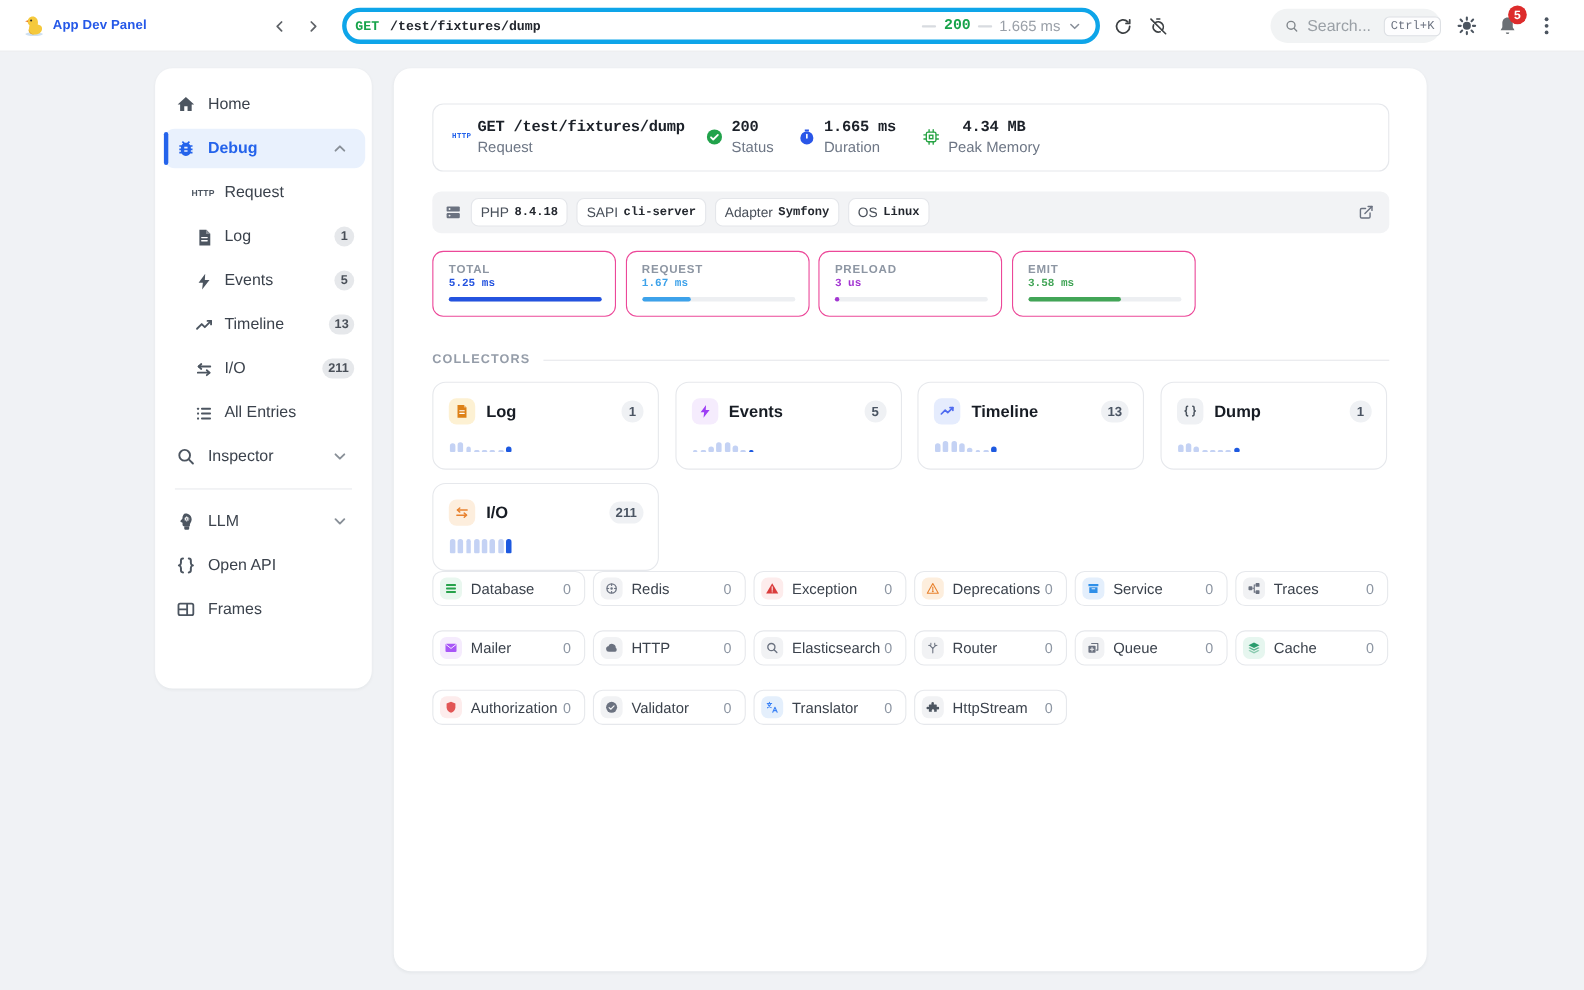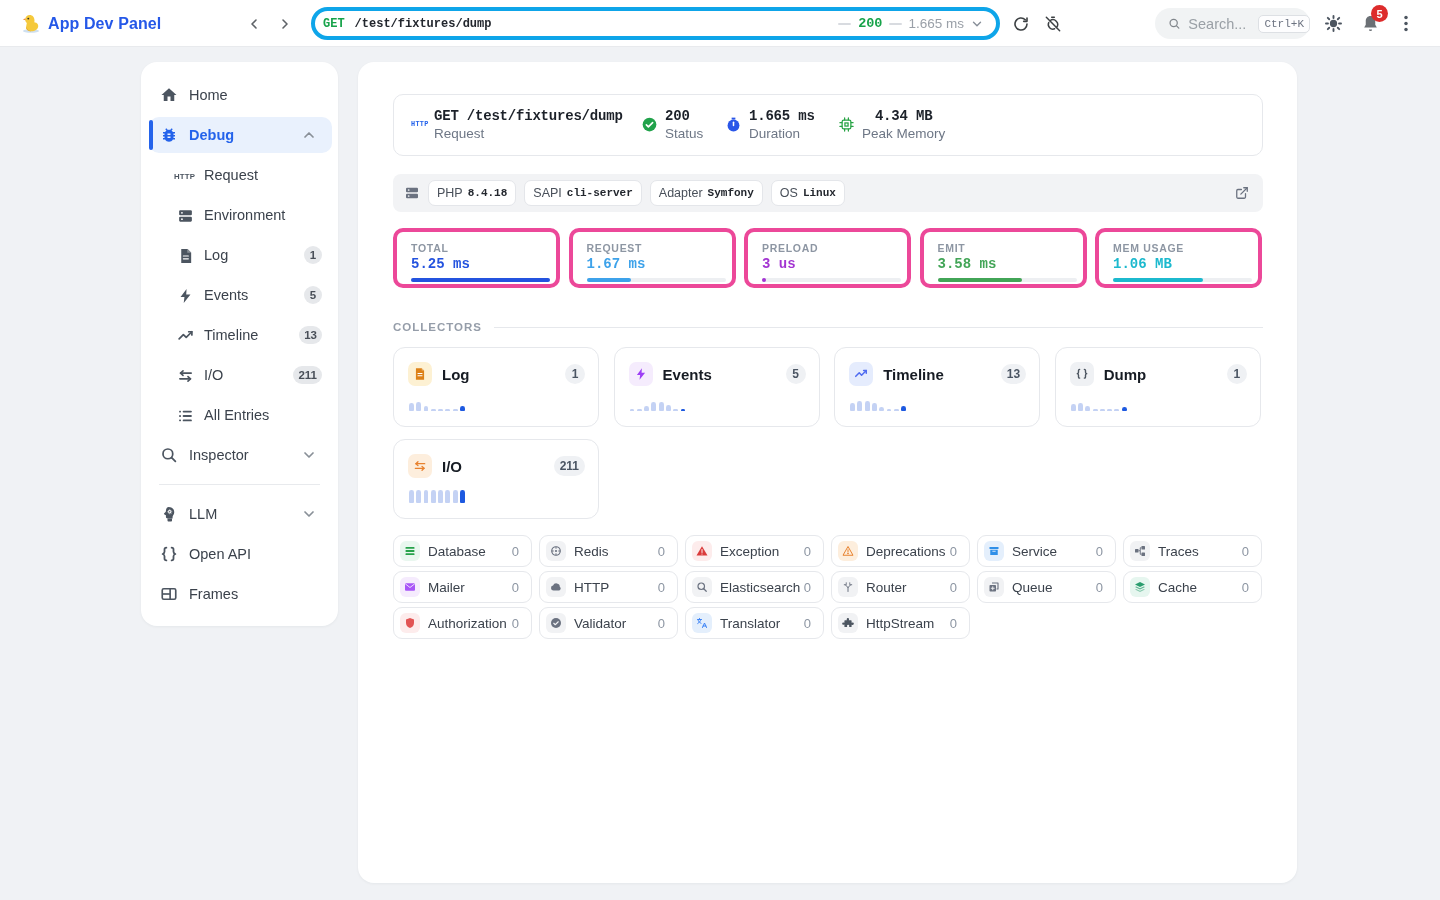--- a/index.html
+++ b/index.html
@@ -3,21 +3,21 @@
 <meta charset="utf-8">
 <style>
 * { margin:0; padding:0; box-sizing:border-box; }
 html,body { width:1440px; height:900px; }
 body { background:#f0f2f5; font-family:"Liberation Sans", sans-serif; position:relative; overflow:hidden; }
 .mono { font-family:"Liberation Mono", monospace; }
 
 
 #hdr { position:absolute; top:0; left:0; width:1440px; height:47px; background:#fff; border-bottom:1px solid #e8eaed; }
 #logo { position:absolute; left:22px; top:13px; width:18px; height:20px; }
-#brand { position:absolute; left:48px; top:15px; font-size:16px; font-weight:bold; color:#2558e8; letter-spacing:0.1px; }
+#brand { position:absolute; left:48px; top:15px; font-size:12px; font-weight:bold; color:#2558e8; letter-spacing:0.1px; }
 .navchev { position:absolute; top:16px; width:16px; height:16px; color:#5f6368; }
 #chev-l { left:246px; } #chev-r { left:277px; }
 #urlbar { position:absolute; left:311px; top:7px; width:689px; height:33px; background:#fff; border:4px solid #0ea5e9; border-radius:17px; display:flex; align-items:center; }
 #urlbar .method { color:#17a34a; font-weight:bold; font-size:12px; margin-left:8px; }
 #urlbar .path { color:#23272e; font-size:12px; margin-left:10px; font-weight:bold; }
 #urlbar .right { margin-left:auto; display:flex; align-items:center; margin-right:12px; }
 .dashline { width:13px; height:2px; background:#d8dbe0; border-radius:1px; }
 #urlbar .code { color:#17a34a; font-weight:bold; font-size:13.5px; margin:0 7px; }
 #urlbar .ms { color:#9aa0a8; font-size:13.5px; margin:0 3px 0 6px; font-family:"Liberation Sans", sans-serif; }
 #hdr .hicon { position:absolute; color:#3c4043; }
@@ -58,42 +58,42 @@
 
 
 #phpbar { width:870px; height:38px; background:#f2f3f5; border-radius:8px; margin-top:18px; display:flex; align-items:center; position:relative; }
 #phpbar .srv { margin-left:11px; width:16px; height:16px; color:#6b7280; }
 .infopill { background:#fff; border:1px solid #e4e6ea; border-radius:7px; height:26px; display:flex; align-items:center; padding:0 8px; margin-left:8px; font-size:12.5px; color:#49505a; }
 .infopill b { font-family:"Liberation Mono", monospace; color:#23272e; font-size:11px; margin-left:5px; font-weight:bold; }
 #phpbar .ext { position:absolute; right:14px; top:12px; width:14px; height:14px; color:#6b7280; }
 
 
 #metrics { margin-top:16px; width:870px; display:flex; flex-wrap:wrap; gap:7px 8.5px; }
-.mbox { width:167px; height:60px; border:4px solid #ec4899; border-radius:10px; padding:10px 14px 0 14px; }
+.mbox { width:167px; height:60px; border:1px solid #ec4899; border-radius:10px; padding:10px 14px 0 14px; }
 .mbox .mlbl { font-size:10.5px; font-weight:bold; color:#8d96a3; letter-spacing:0.7px; }
-.mbox .mval { font-family:"Liberation Mono", monospace; font-size:14px; font-weight:bold; margin-top:2px; }
+.mbox .mval { font-family:"Liberation Mono", monospace; font-size:10px; font-weight:bold; margin-top:2px; }
 .mbox .track { margin-top:6px; width:139px; height:4px; border-radius:2px; background:#edeff2; position:relative; }
 .mbox .fill { position:absolute; left:0; top:0; height:4px; border-radius:2px; }
 
 
 #collhead { margin-top:32px; display:flex; align-items:center; height:14px; }
 #collhead .t { font-size:11.5px; font-weight:bold; color:#959da9; letter-spacing:1px; }
 #collhead .ln { flex:1; height:1px; background:#e6e8ec; margin-left:12px; }
 #cards { margin-top:13px; width:870px; display:flex; flex-wrap:wrap; gap:12px 14.6px; }
 .card { width:206px; height:80px; border:1px solid #e6e8ec; border-radius:12px; position:relative; }
 .card .isq { position:absolute; left:14px; top:14px; width:24px; height:24px; border-radius:7px; display:flex; align-items:center; justify-content:center; }
 .card .isq svg { width:14px; height:14px; }
 .card .ttl { position:absolute; left:48px; top:18px; font-size:15px; font-weight:bold; color:#171c24; }
 .card .cbdg { position:absolute; right:13px; top:16px; background:#eff1f4; color:#4b5563; border-radius:10px; height:20px; min-width:20px; padding:0 6px; font-size:12px; font-weight:bold; display:flex; align-items:center; justify-content:center; }
 .spark { position:absolute; left:15px; bottom:15px; display:flex; align-items:flex-end; gap:2.4px; height:14px; }
 .spark i { display:block; width:4.9px; border-radius:2.4px 2.4px 1px 1px; background:#c4d2f4; }
 .spark i.hot { background:#1d59e0; }
 
 
-#chips { margin-top:16px; width:870px; display:flex; flex-wrap:wrap; gap:4px 7px; }
+#chips { width:870px; display:flex; flex-wrap:wrap; gap:22px 7px; }
 .chip { width:139px; height:32px; border:1px solid #e6e8ec; border-radius:9px; display:flex; align-items:center; position:relative; background:#fff; }
 .chip .csq { margin-left:6px; width:20px; height:20px; border-radius:6px; display:flex; align-items:center; justify-content:center; }
 .chip .csq svg { width:12px; height:12px; }
 .chip .clbl { margin-left:8px; font-size:13.5px; color:#3b424c; }
 .chip .zero { position:absolute; right:12px; font-size:13px; color:#8d96a3; }
 </style>
 </head>
 <body>
 <div id="hdr">
   <svg id="logo" viewBox="0 0 18 20">
@@ -182,31 +182,20 @@
     <span class="ic" style="top:15px; left:33px; width:24px; height:10px;">
         <svg viewBox="0 0 24 10" style="width:24px;height:10px">
           <text x="0" y="8.5" font-family="Liberation Sans" font-size="7.8" font-weight="bold" fill="#4c5560" letter-spacing="0.2">HTTP</text>
         </svg>
       </span>
     <span class="lbl">Request</span>
   </div>
   <div class="srow sub">
     <span class="ic">
         <svg viewBox="0 0 24 24" fill="currentColor">
-          <rect x="3" y="4" width="18" height="7" rx="1.6"></rect>
-          <rect x="3" y="13" width="18" height="7" rx="1.6"></rect>
-          <circle cx="7" cy="7.5" r="1.3" fill="#fff"></circle>
-          <circle cx="7" cy="16.5" r="1.3" fill="#fff"></circle>
-        </svg>
-      </span>
-    <span class="lbl">Environment</span>
-  </div>
-  <div class="srow sub">
-    <span class="ic">
-        <svg viewBox="0 0 24 24" fill="currentColor">
           <path d="M6 2h9l5 5v15H6z"></path>
           <path d="M14.5 2v5.5H20" fill="#fff" opacity="0.35"></path>
           <path d="M9 12h7M9 16h7" stroke="#fff" stroke-width="1.7" stroke-linecap="round"></path>
         </svg>
       </span>
     <span class="lbl">Log</span>
     <span class="badge">1</span>
   </div>
   <div class="srow sub">
     <span class="ic">
@@ -381,27 +370,20 @@
           <span class="fill" style="width:4px;background:#a335d2"></span>
         </div>
       </div>
     <div class="mbox">
         <div class="mlbl">EMIT</div>
         <div class="mval mono" style="color:#42a557">3.58 ms</div>
         <div class="track">
           <span class="fill" style="width:61%;background:#42a557"></span>
         </div>
       </div>
-    <div class="mbox">
-        <div class="mlbl">MEM USAGE</div>
-        <div class="mval mono" style="color:#1cb9ce">1.06 MB</div>
-        <div class="track">
-          <span class="fill" style="width:65%;background:#1cb9ce"></span>
-        </div>
-      </div>
   </div>
 
   <div id="collhead">
       <span class="t">COLLECTORS</span>
       <span class="ln"></span>
     </div>
 
   <div id="cards">
     <div class="card">
       <span class="isq" style="background:#fdf1d3">

